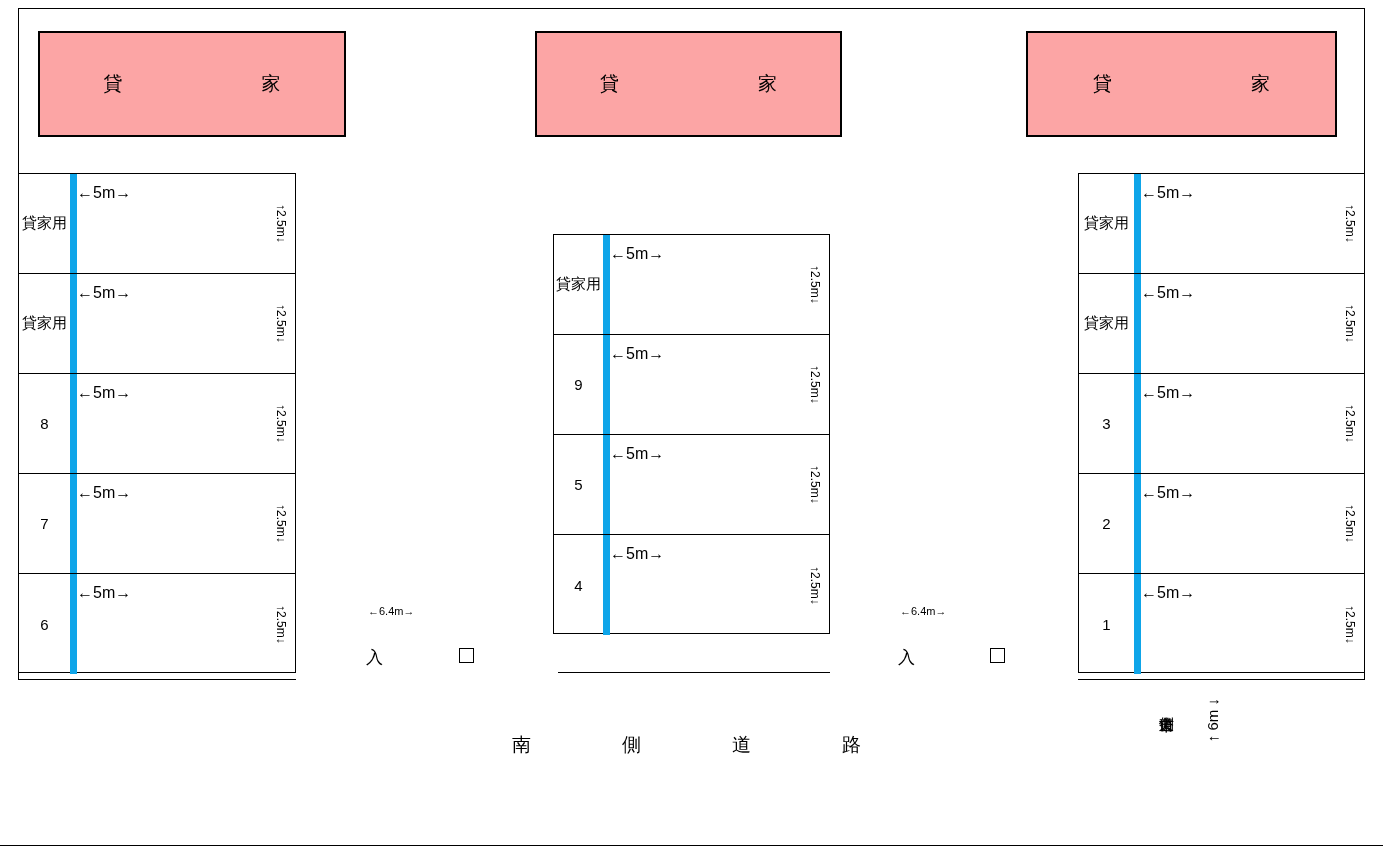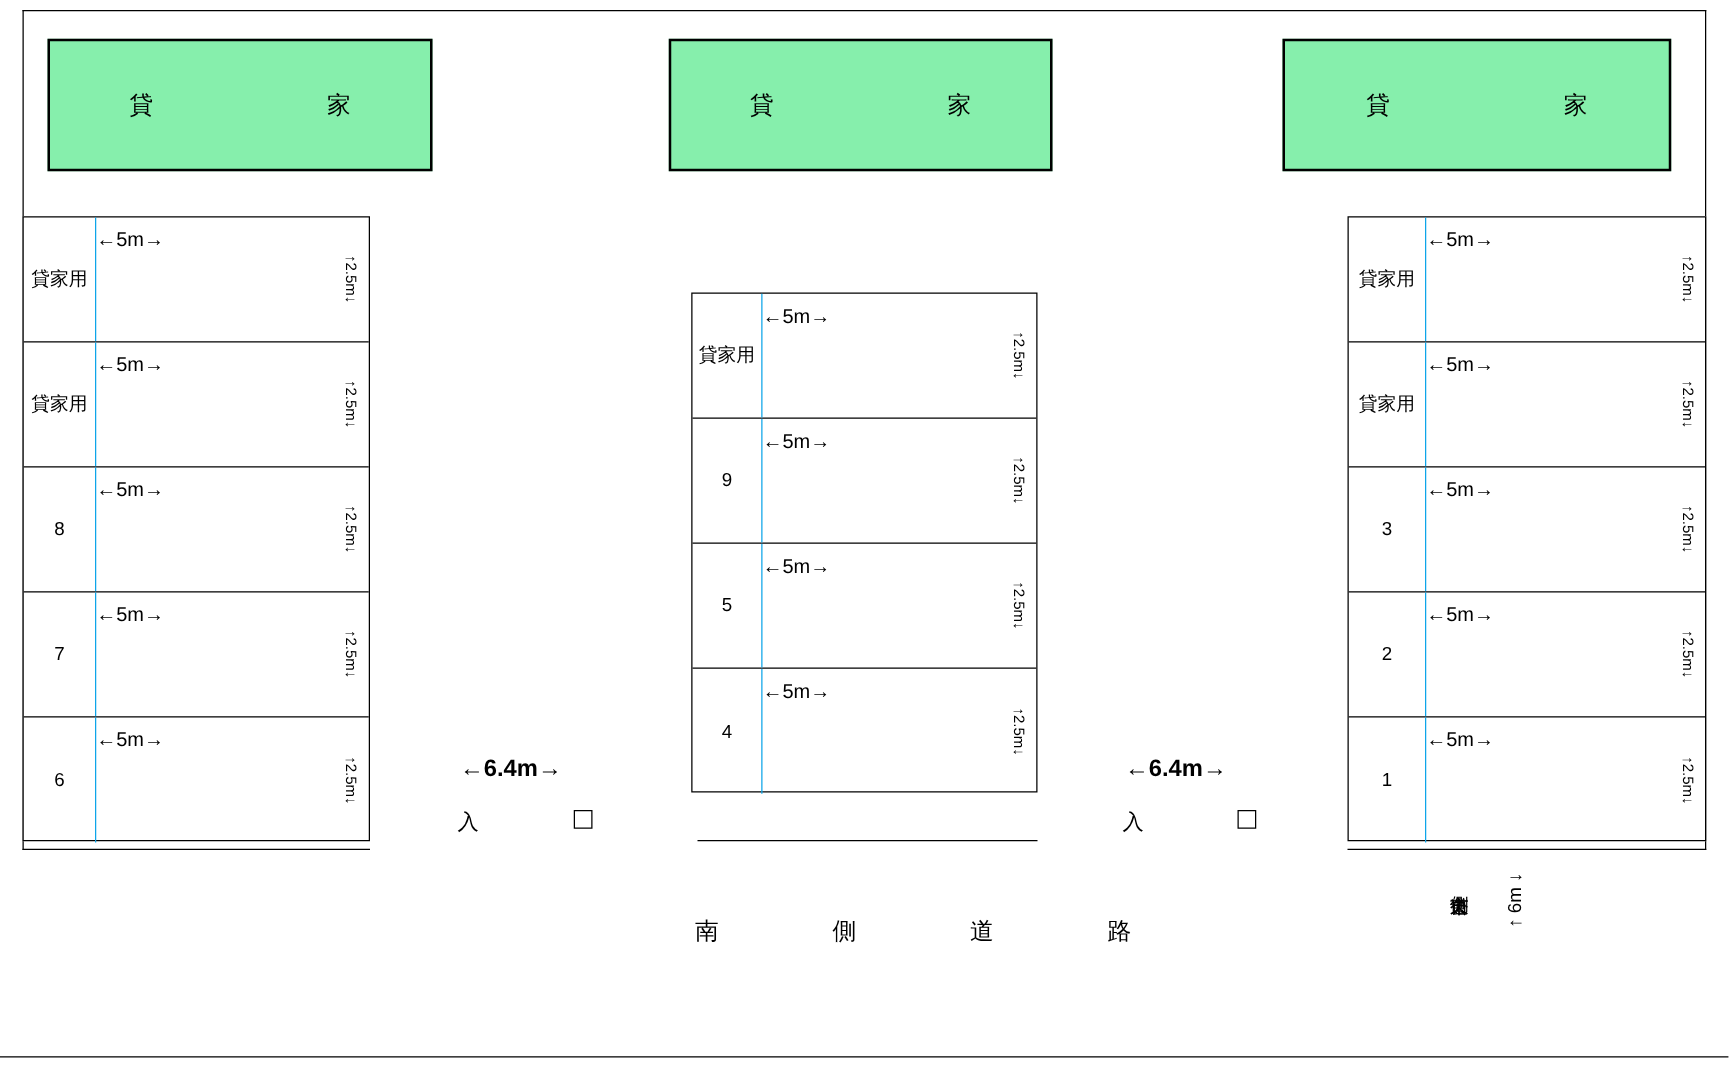--- a/index.html
+++ b/index.html
@@ -46,21 +46,21 @@
     background: #000;
   }
   .mid-road-line {
     left: 558px; top: 672px; width: 272px; height: 1px;
     background: #000;
   }
 
   
   .house {
     border: 2px solid #000;
-    background: #86efac;
+    background: #fca5a5;
     display: flex;
     align-items: center;
     justify-content: center;
   }
   .house-label {
     font-size: 19px;
     letter-spacing: 60px;
     text-indent: 60px;
     white-space: nowrap;
   }
@@ -74,21 +74,21 @@
   .row {
     display: flex;
     box-sizing: border-box;
     border-bottom: 1px solid #000;
     height: 100px;
   }
   .row:last-child { border-bottom: none; }
 
   .cell-id {
     box-sizing: border-box;
-    border-right: 1px solid #0ea5e9;
+    border-right: 7px solid #0ea5e9;
     display: flex;
     align-items: center;
     justify-content: center;
     font-size: 15px;
     white-space: nowrap;
   }
   .cell-stall {
     box-sizing: border-box;
     flex: 1;
     position: relative;
@@ -115,23 +115,22 @@
   }
   .len-v .vtxt {
     writing-mode: vertical-rl;
     text-orientation: mixed;
     white-space: nowrap;
     line-height: 1;
   }
 
   
   .entrance {
-    font-size: 19px;
-    white-space: nowrap;
-    font-weight: bold;
+    font-size: 11px;
+    white-space: nowrap;
   }
   .entrance-label {
     font-size: 17px;
     white-space: nowrap;
   }
   .entrance-sq {
     width: 13px; height: 13px;
     border: 1px solid #000;
     background: #fff;
   }
@@ -334,18 +333,18 @@
   </div>
 
   <div class="abs entrance" style="left:368px; top:605px;">←6.4m→</div>
   <div class="abs entrance-label" style="left:366px; top:646px;">入</div>
   <div class="abs entrance-sq" style="left:459px; top:648px;"></div>
 
   <div class="abs entrance" style="left:900px; top:605px;">←6.4m→</div>
   <div class="abs entrance-label" style="left:898px; top:646px;">入</div>
   <div class="abs entrance-sq" style="left:990px; top:648px;"></div>
 
-  <div class="abs south-road" style="left:520px; top:732px;">南　側　道　路</div>
+  <div class="abs south-road" style="left:476px; top:732px;">南　側　道　路</div>
 
   <div class="abs vert-text" style="left:1158px; top:705px;">東側市公道</div>
   <div class="abs vert-text-rot" style="left:1205px; top:698px;">↑ 6m ↓</div>
 
 </div>
 
 </body></html>

